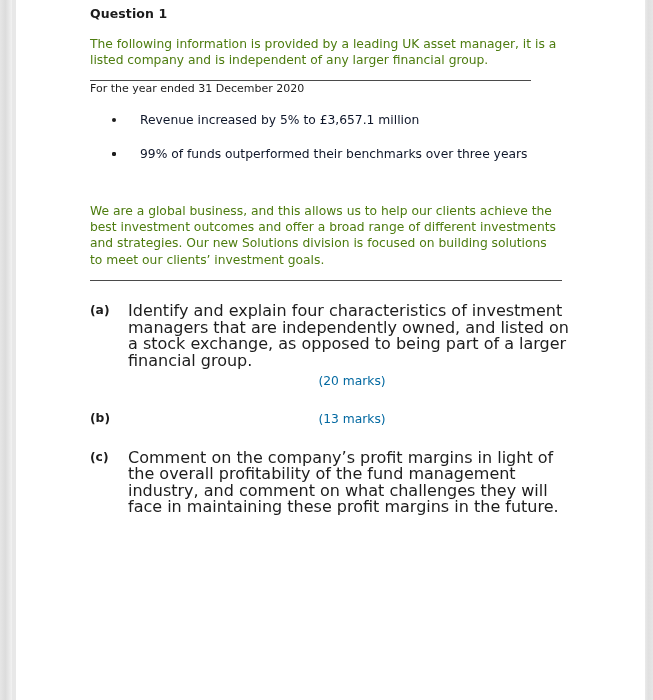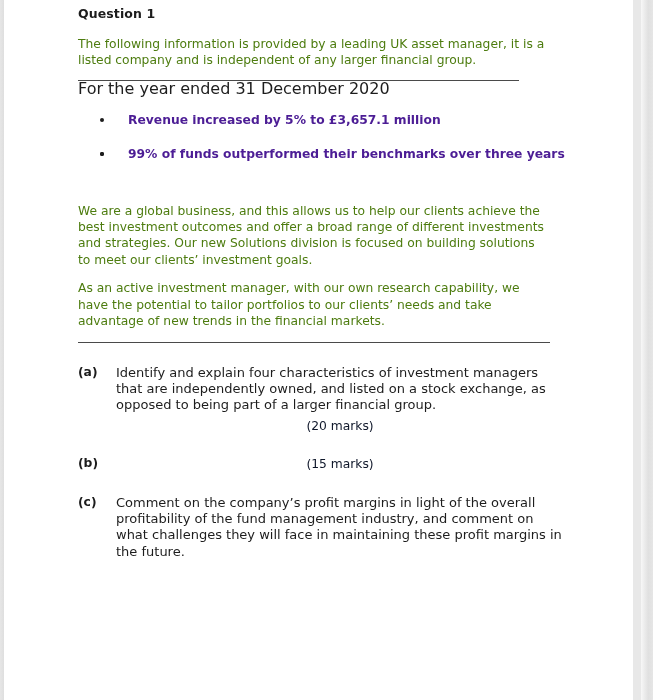--- a/index.html
+++ b/index.html
@@ -28,21 +28,21 @@
     background: linear-gradient(to right, #e6e6e6 0%, #dcdcdc 45%, #f2f2f2 100%);
   }
   .gutter-right {
     position: absolute;
     right: 0; top: 0;
     width: 12px; height: 700px;
     background: linear-gradient(to left, #e6e6e6 0%, #e0e0e0 40%, #f7f7f7 100%);
   }
   .sheet {
     position: absolute;
-    left: 4px; top: 0;
+    left: 16px; top: 0;
     width: 629px;
     height: 700px;
     background: #ffffff;
     box-sizing: border-box;
     padding: 0 0 0 0;
     overflow: hidden;
   }
   .content {
     position: absolute;
     left: 74px;      
@@ -70,41 +70,40 @@
   hr.rule {
     border: 0;
     border-top: 1.3px solid #4a4a4a;
     margin: 0;
     height: 0;
   }
   .rule-1 { width: 441px; margin: 14px 0 18px 0; }
   .rule-2 { width: 472px; margin: 18px 0 14px 0; }
 
   .intro-line {
-    font-size: 16px;
+    font-size: 11px;
     color: #1d1d1d;
     line-height: 16.4px;
     margin: 0 0 8px 0;
     width: 456px;
   }
 
   
   ul.facts {
     list-style: none;
     margin: 14px 0 0 0;
     padding: 0;
   }
   ul.facts li {
     position: relative;
     padding-left: 50px;
     font-size: 12.3px;
-    color: #4c1d95;
+    color: #0f172a;
     line-height: 16.4px;
     margin-bottom: 18px;
-    font-weight: bold;
   }
   ul.facts li .bullet {
     position: absolute;
     left: 22px;
     top: 6px;
     width: 4px;
     height: 4px;
     border-radius: 50%;
     background: #1d1d1d;
   }
@@ -117,29 +116,29 @@
   }
   .qpart .label {
     position: absolute;
     left: 0;
     top: 0;
     font-size: 12.3px;
     font-weight: bold;
     color: #1c1c1c;
   }
   .qpart .qtext {
-    font-size: 13px;
+    font-size: 16px;
     color: #1d1d1d;
     line-height: 16.4px;
     width: 448px;
     margin: 0;
   }
   .qpart .marks {
     font-size: 12.3px;
-    color: #0f172a;
+    color: #0369a1;
     line-height: 16.4px;
     width: 448px;
     margin: 4px 0 0 0;
     text-align: center;
     padding-right: 2px;
   }
   .block-gap-big { height: 22px; }
 </style>
 </head>
 <body>
@@ -171,34 +170,33 @@
         <li>
           <span class="bullet"></span>
           <span>99% of funds outperformed their benchmarks over three years</span>
         </li>
       </ul>
 
       <div class="block-gap-big"></div>
 
       <p class="para">We are a global business, and this allows us to help our clients achieve the best investment outcomes and offer a broad range of different investments and strategies.  Our new Solutions division is focused on building solutions to meet our clients’ investment goals.</p>
 
-      <p class="para">As an active investment manager, with our own research capability, we have the potential to tailor portfolios to our clients’ needs and take advantage of new trends in the financial markets.</p>
 
       <hr class="rule rule-2">
 
 
       <div class="qpart">
         <span class="label">(a)</span>
         <p class="qtext">Identify and explain four characteristics of investment managers that are independently owned, and listed on a stock exchange, as opposed to being part of a larger financial group.</p>
         <p class="marks">(20 marks)</p>
       </div>
 
       <div class="qpart">
         <span class="label">(b)</span>
-        <p class="marks">(15 marks)</p>
+        <p class="marks">(13 marks)</p>
       </div>
 
       <div class="qpart">
         <span class="label">(c)</span>
         <p class="qtext">Comment on the company’s profit margins in light of the overall profitability of the fund management industry, and comment on what challenges they will face in maintaining these profit margins in the future.</p>
 
       </div>
 
     </div>
   </div>

